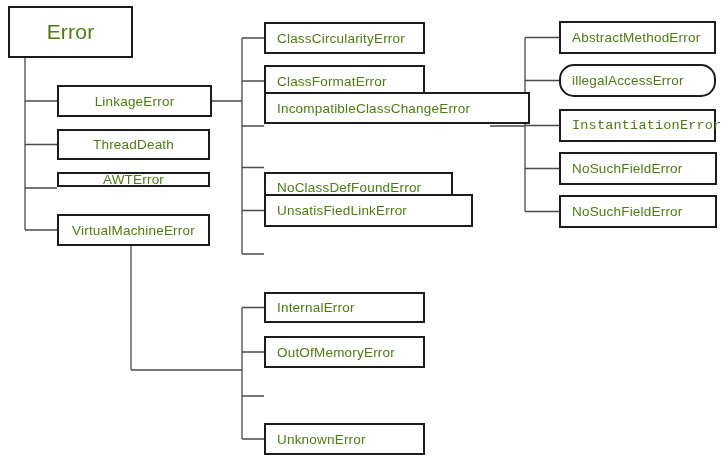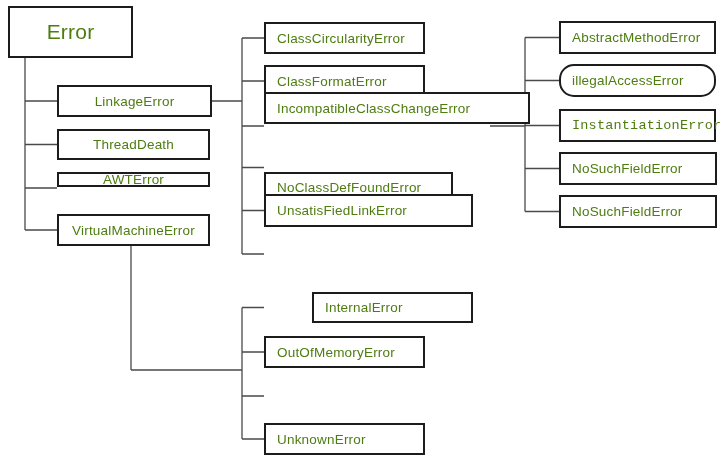--- a/index.html
+++ b/index.html
@@ -92,21 +92,21 @@
   <div class="node node--center" style="left:57px; top:129px; width:153px; height:31px;">ThreadDeath</div>
   <div class="node node--center" style="left:57px; top:172px; width:153px; height:15px;">AWTError</div>
   <div class="node node--center" style="left:57px; top:214px; width:153px; height:32px;">VirtualMachineError</div>
 
   <div class="node node--left" style="left:264px; top:22px; width:161px; height:32px;">ClassCircularityError</div>
   <div class="node node--left" style="left:264px; top:65px; width:161px; height:32px;">ClassFormatError</div>
   <div class="node node--left" style="left:264px; top:92px; width:266px; height:32px;">IncompatibleClassChangeError</div>
   <div class="node node--left" style="left:264px; top:140px; width:189px; height:31px;margin-top:32px;">NoClassDefFoundError</div>
   <div class="node node--left" style="left:264px; top:194px; width:209px; height:33px;">UnsatisFiedLinkError</div>
 
-  <div class="node node--left" style="left:264px; top:292px; width:161px; height:31px;margin-left:48px;">InternalError</div>
+  <div class="node node--left" style="left:264px; top:292px; width:161px; height:31px;">InternalError</div>
   <div class="node node--left" style="left:264px; top:336px; width:161px; height:32px;">OutOfMemoryError</div>
   <div class="node node--left" style="left:264px; top:423px; width:161px; height:32px;">UnknownError</div>
 
   <div class="node node--left" style="left:559px; top:21px; width:157px; height:33px;">AbstractMethodError</div>
   <div class="node node--left" style="left:559px; top:64px; width:157px; height:33px;border-radius:15px;">illegalAccessError</div>
   <div class="node node--left" style="left:559px; top:109px; width:157px; height:33px;font-family:Liberation Mono, monospace;">InstantiationError</div>
   <div class="node node--left" style="left:559px; top:152px; width:158px; height:33px;">NoSuchFieldError</div>
   <div class="node node--left" style="left:559px; top:195px; width:158px; height:33px;">NoSuchFieldError</div>
 
 </div>

